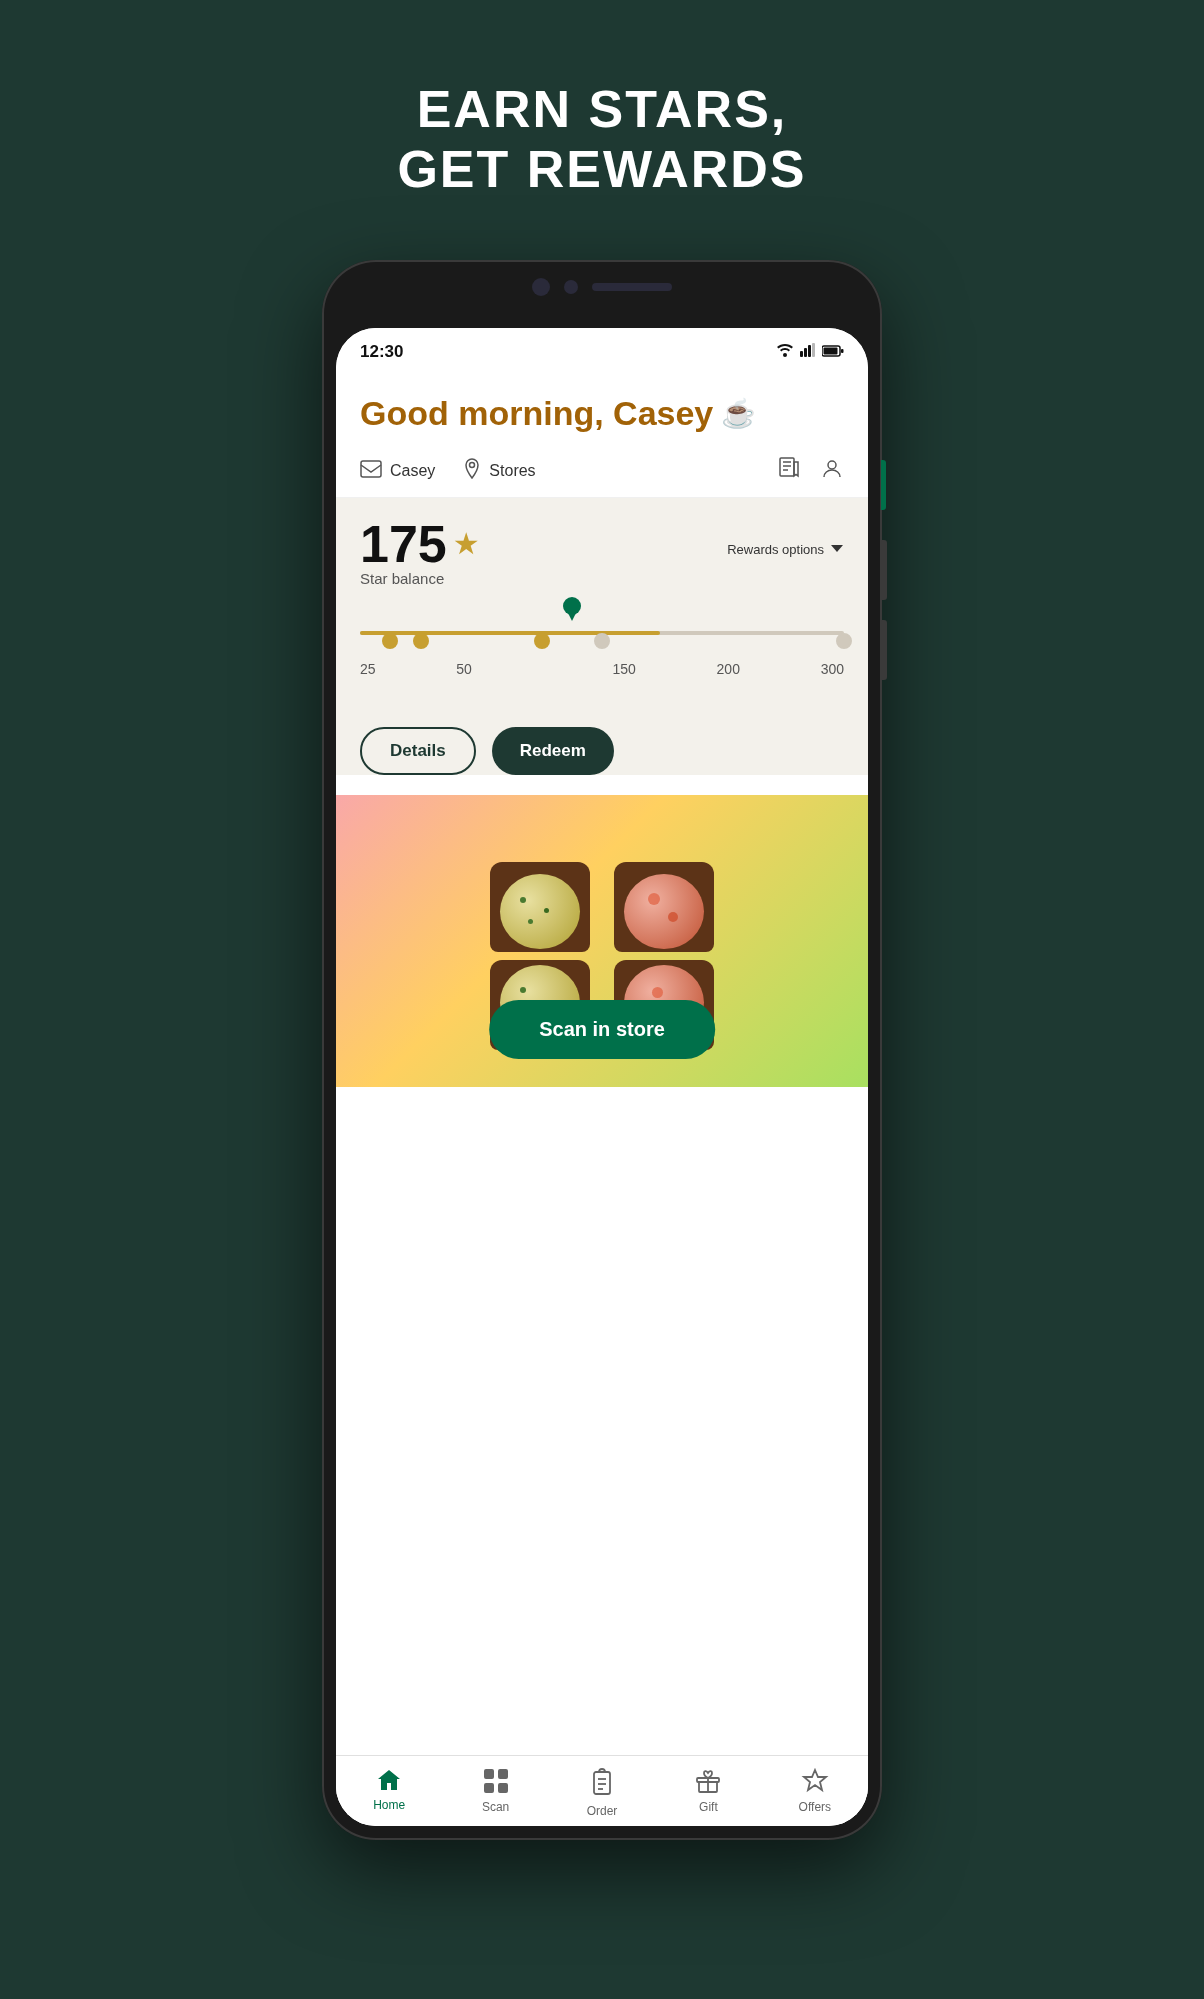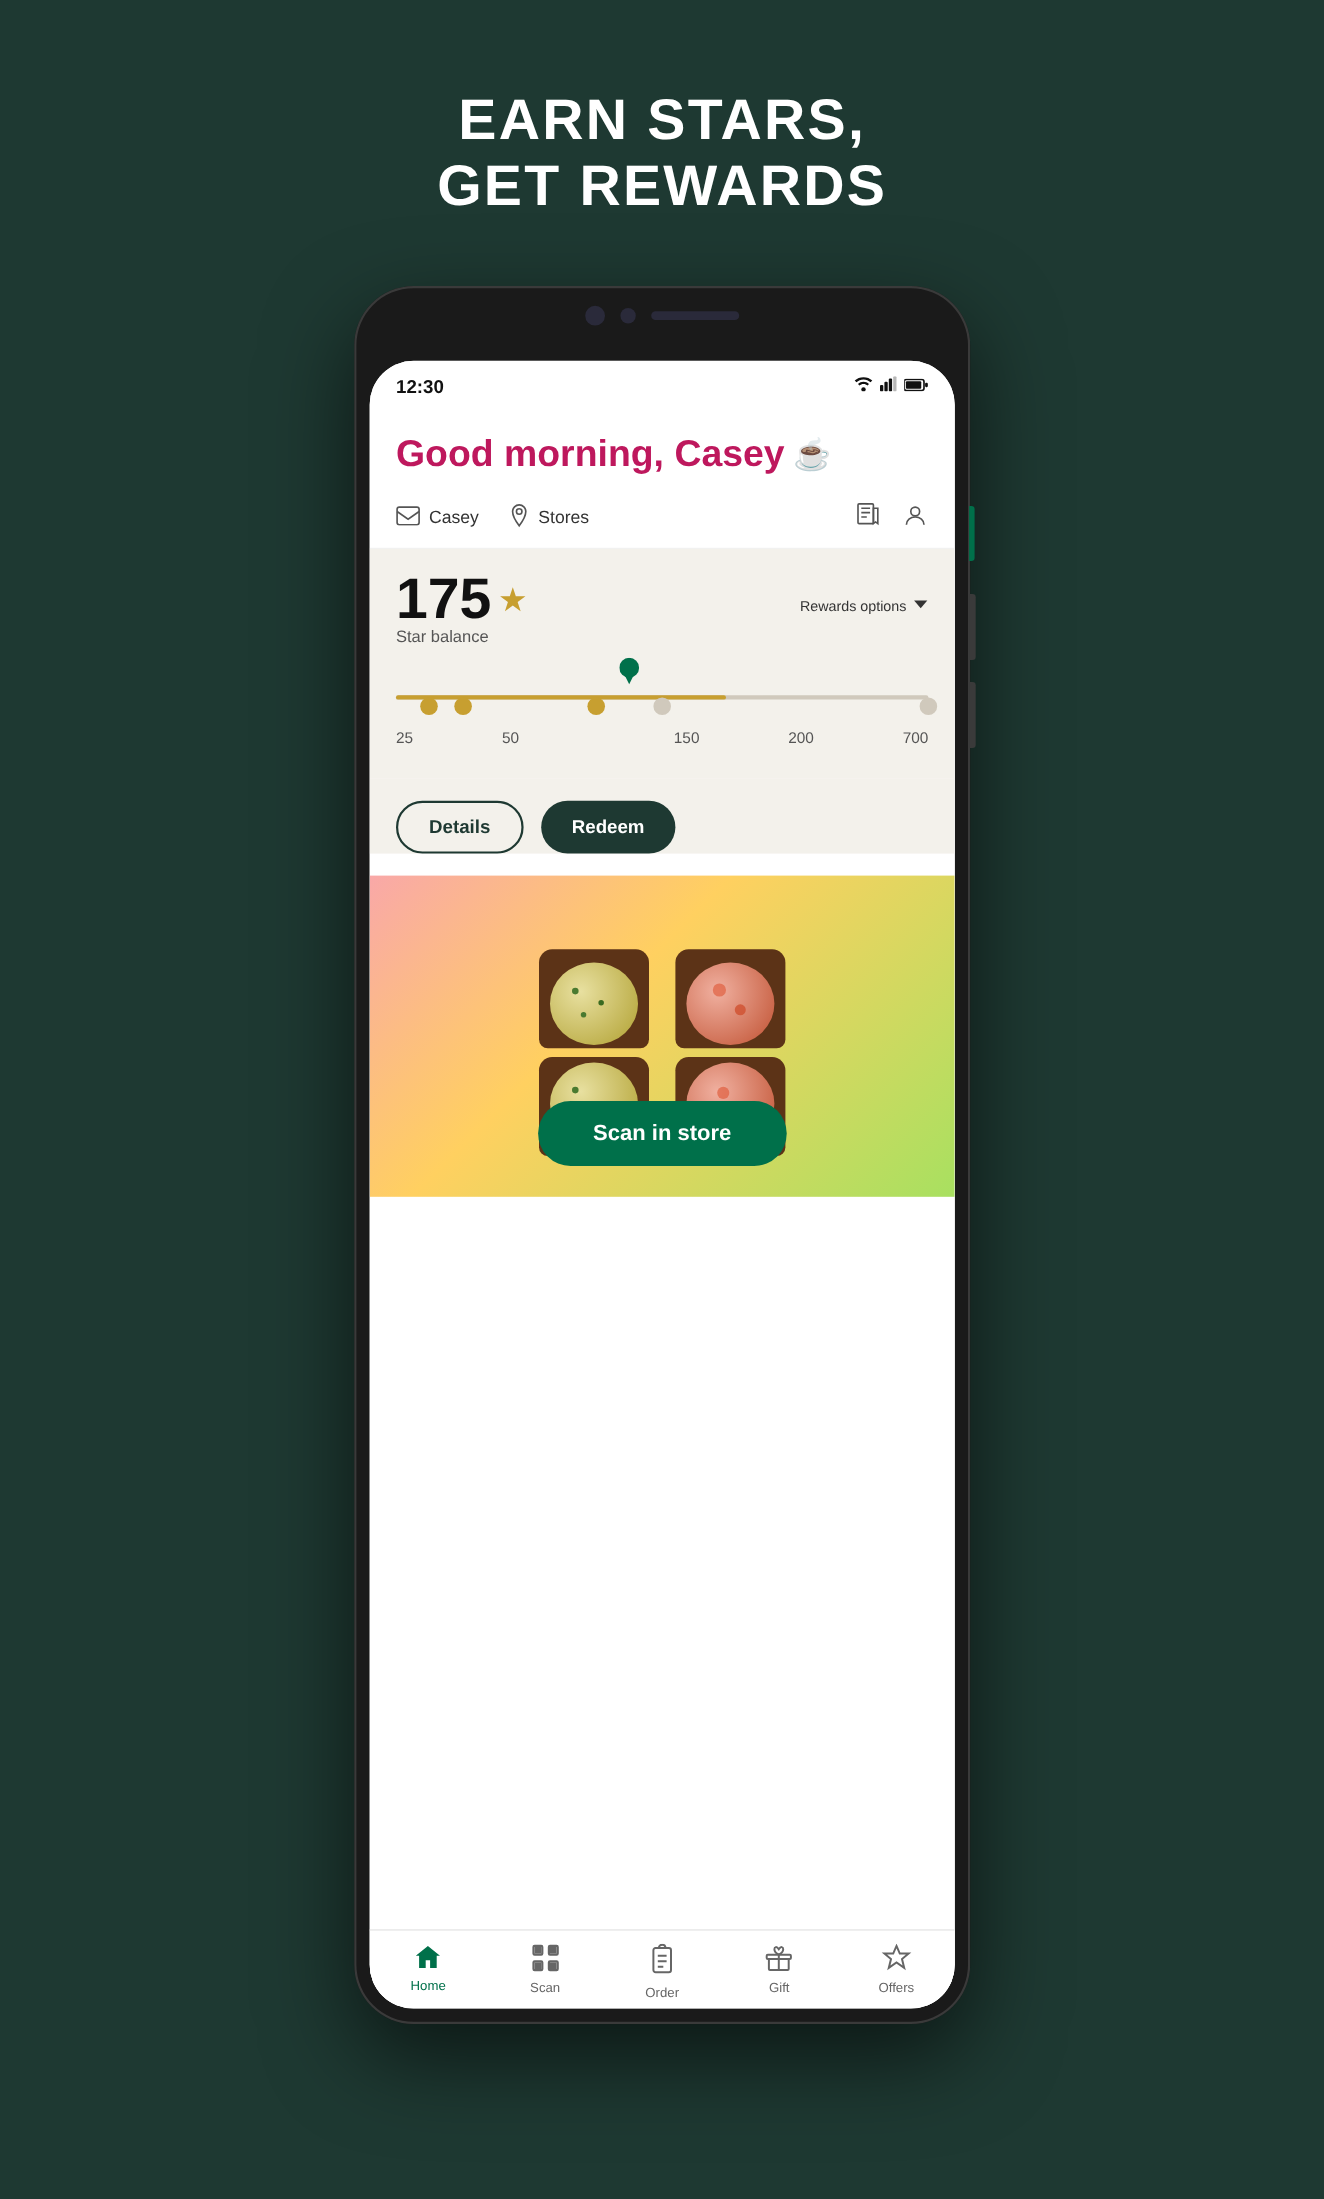--- a/index.html
+++ b/index.html
@@ -106,21 +106,21 @@
       display: flex;
       flex-direction: column;
     }
 
     .greeting-section {
       padding: 24px 24px 12px;
     }
     .greeting-text {
       font-size: 34px;
       font-weight: 800;
-      color: #be185d;
+      color: #a16207;
       display: flex;
       align-items: center;
       gap: 8px;
     }
     .coffee-emoji {
       font-size: 28px;
     }
 
     .nav-row {
       display: flex;
@@ -542,21 +542,21 @@
               </div>
               <div style="position: absolute; left: 100%; top: 50%; transform: translate(-50%, -50%);">
                 <div class="pdot empty"></div>
               </div>
             </div>
             <div class="progress-labels">
               <span class="prog-label">25</span>
               <span class="prog-label">50</span>
               <span class="prog-label" style="margin-left: 60px;">150</span>
               <span class="prog-label">200</span>
-              <span class="prog-label">700</span>
+              <span class="prog-label">300</span>
             </div>
           </div>
         </div>
 
         <div class="action-buttons">
           <button class="btn-details">Details</button>
           <button class="btn-redeem">Redeem</button>
         </div>
 
         <div class="food-card">

